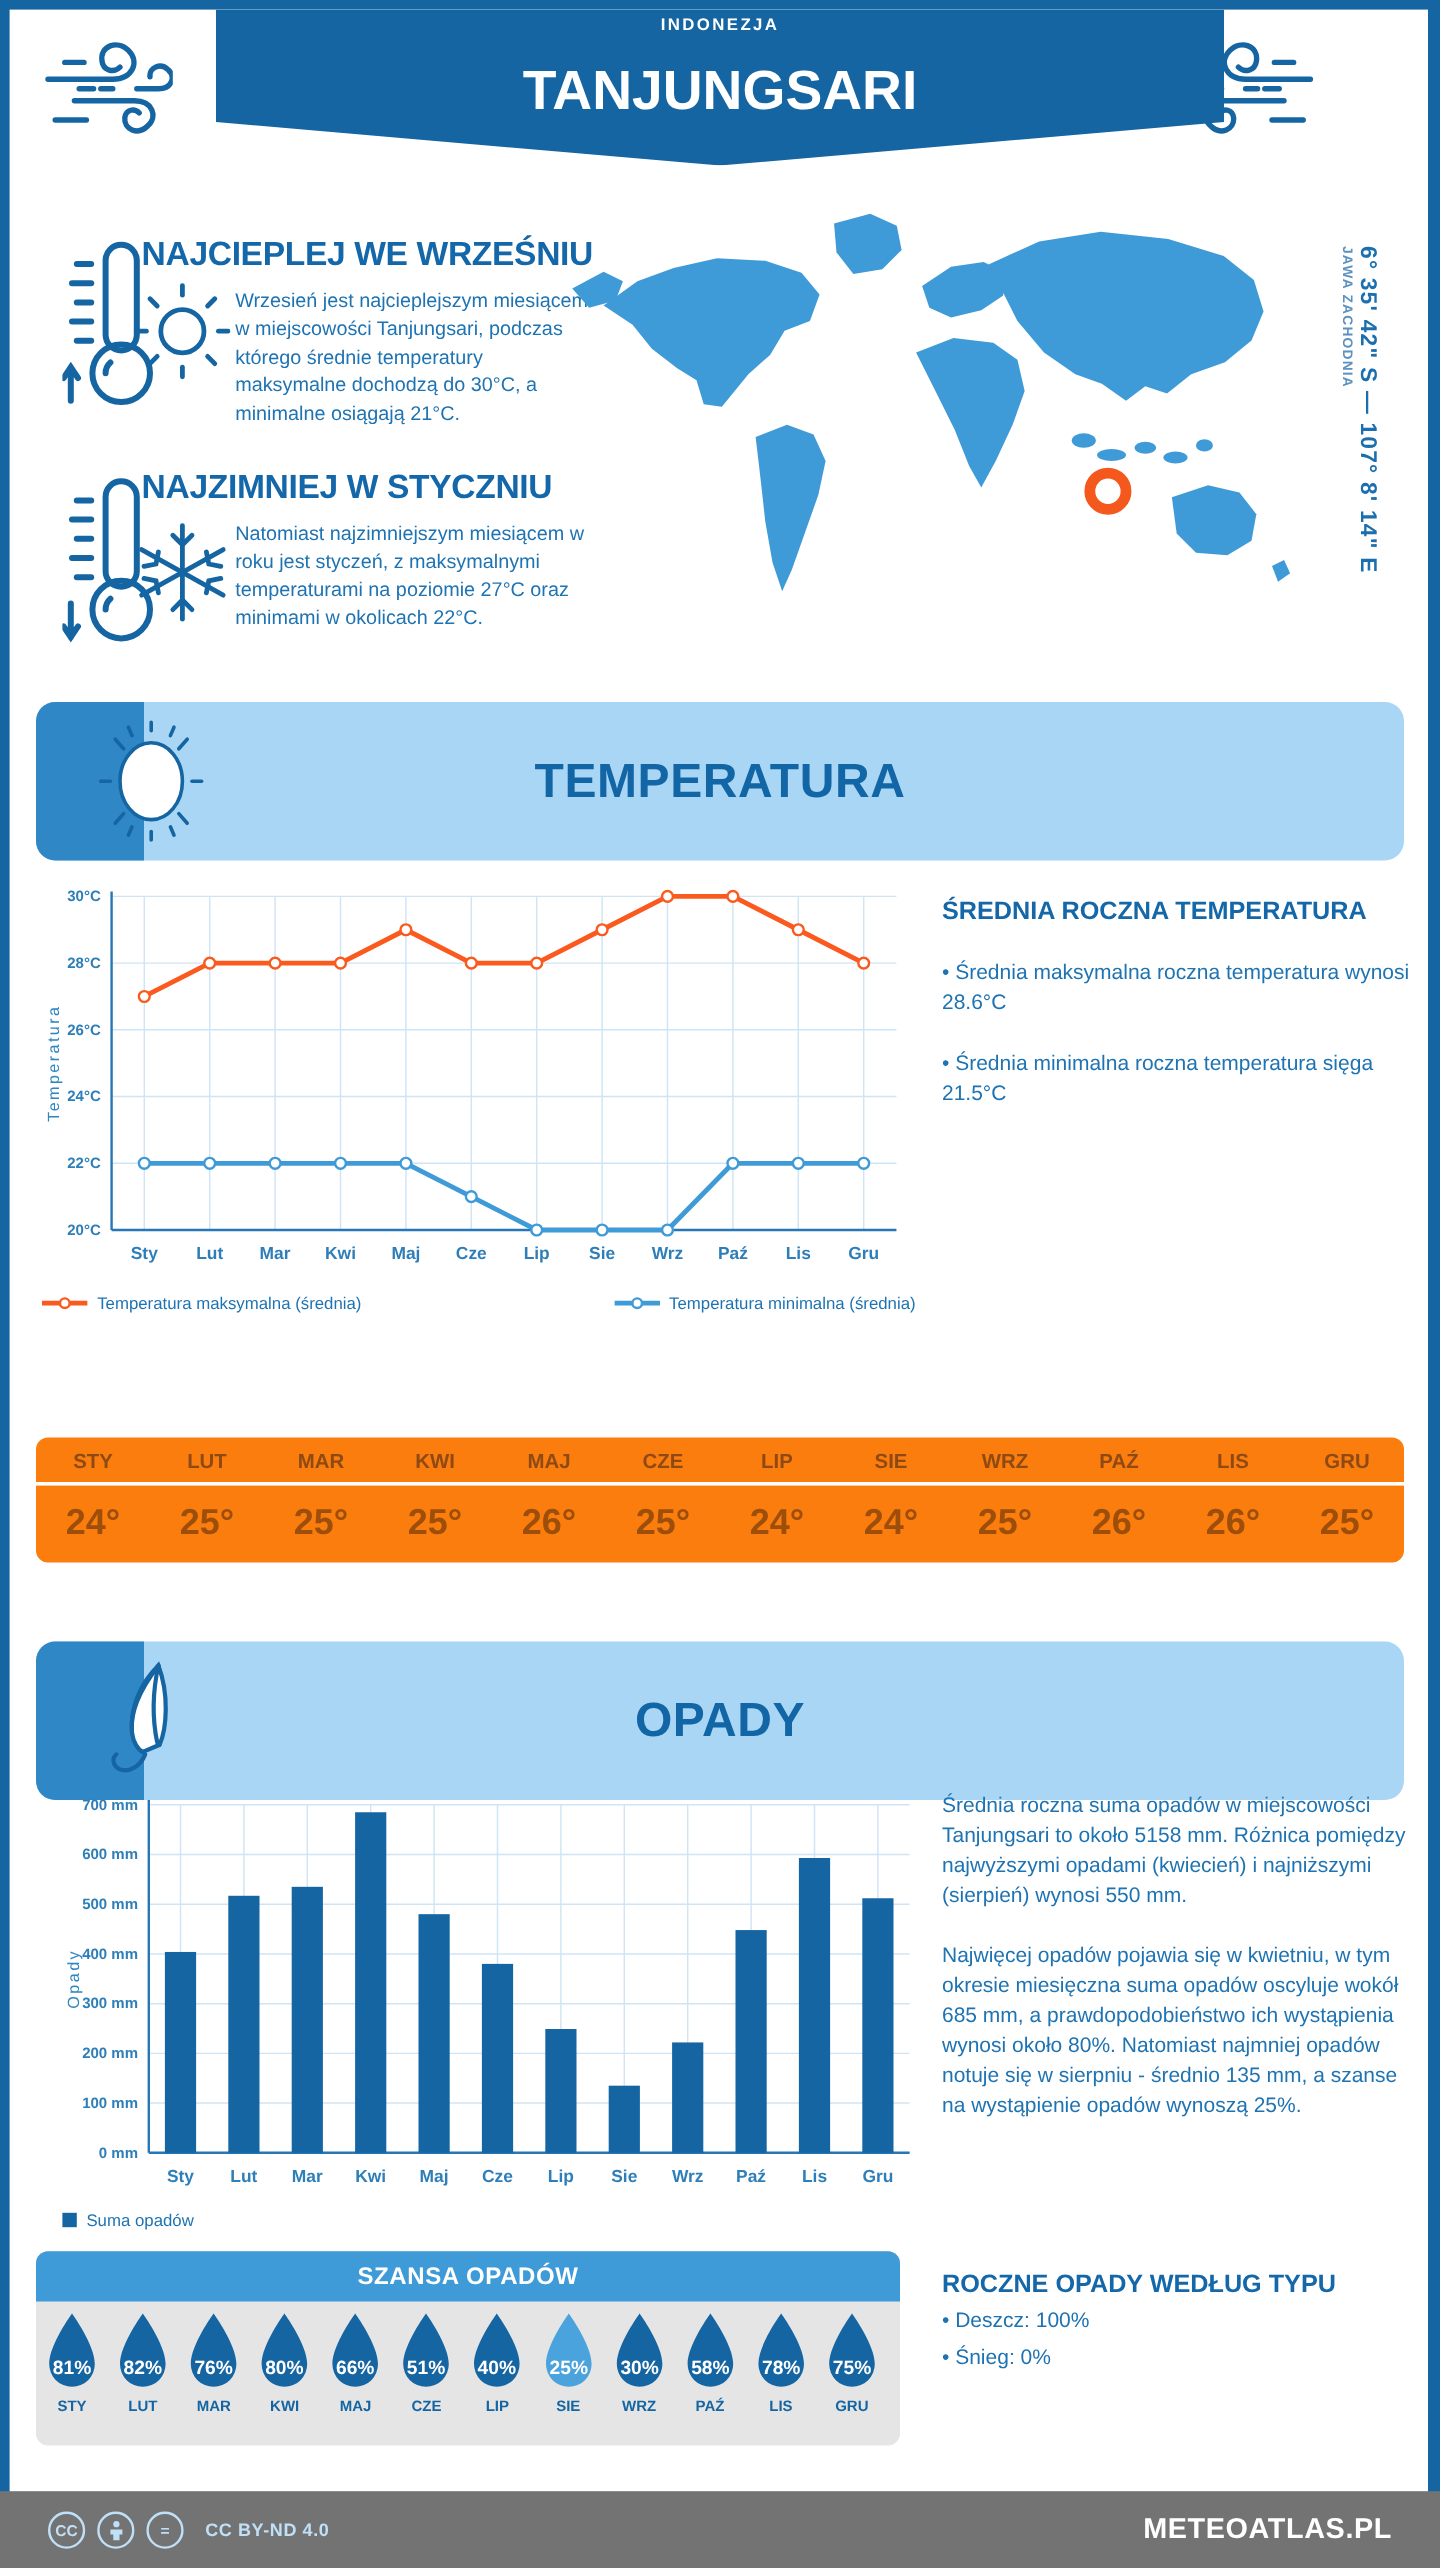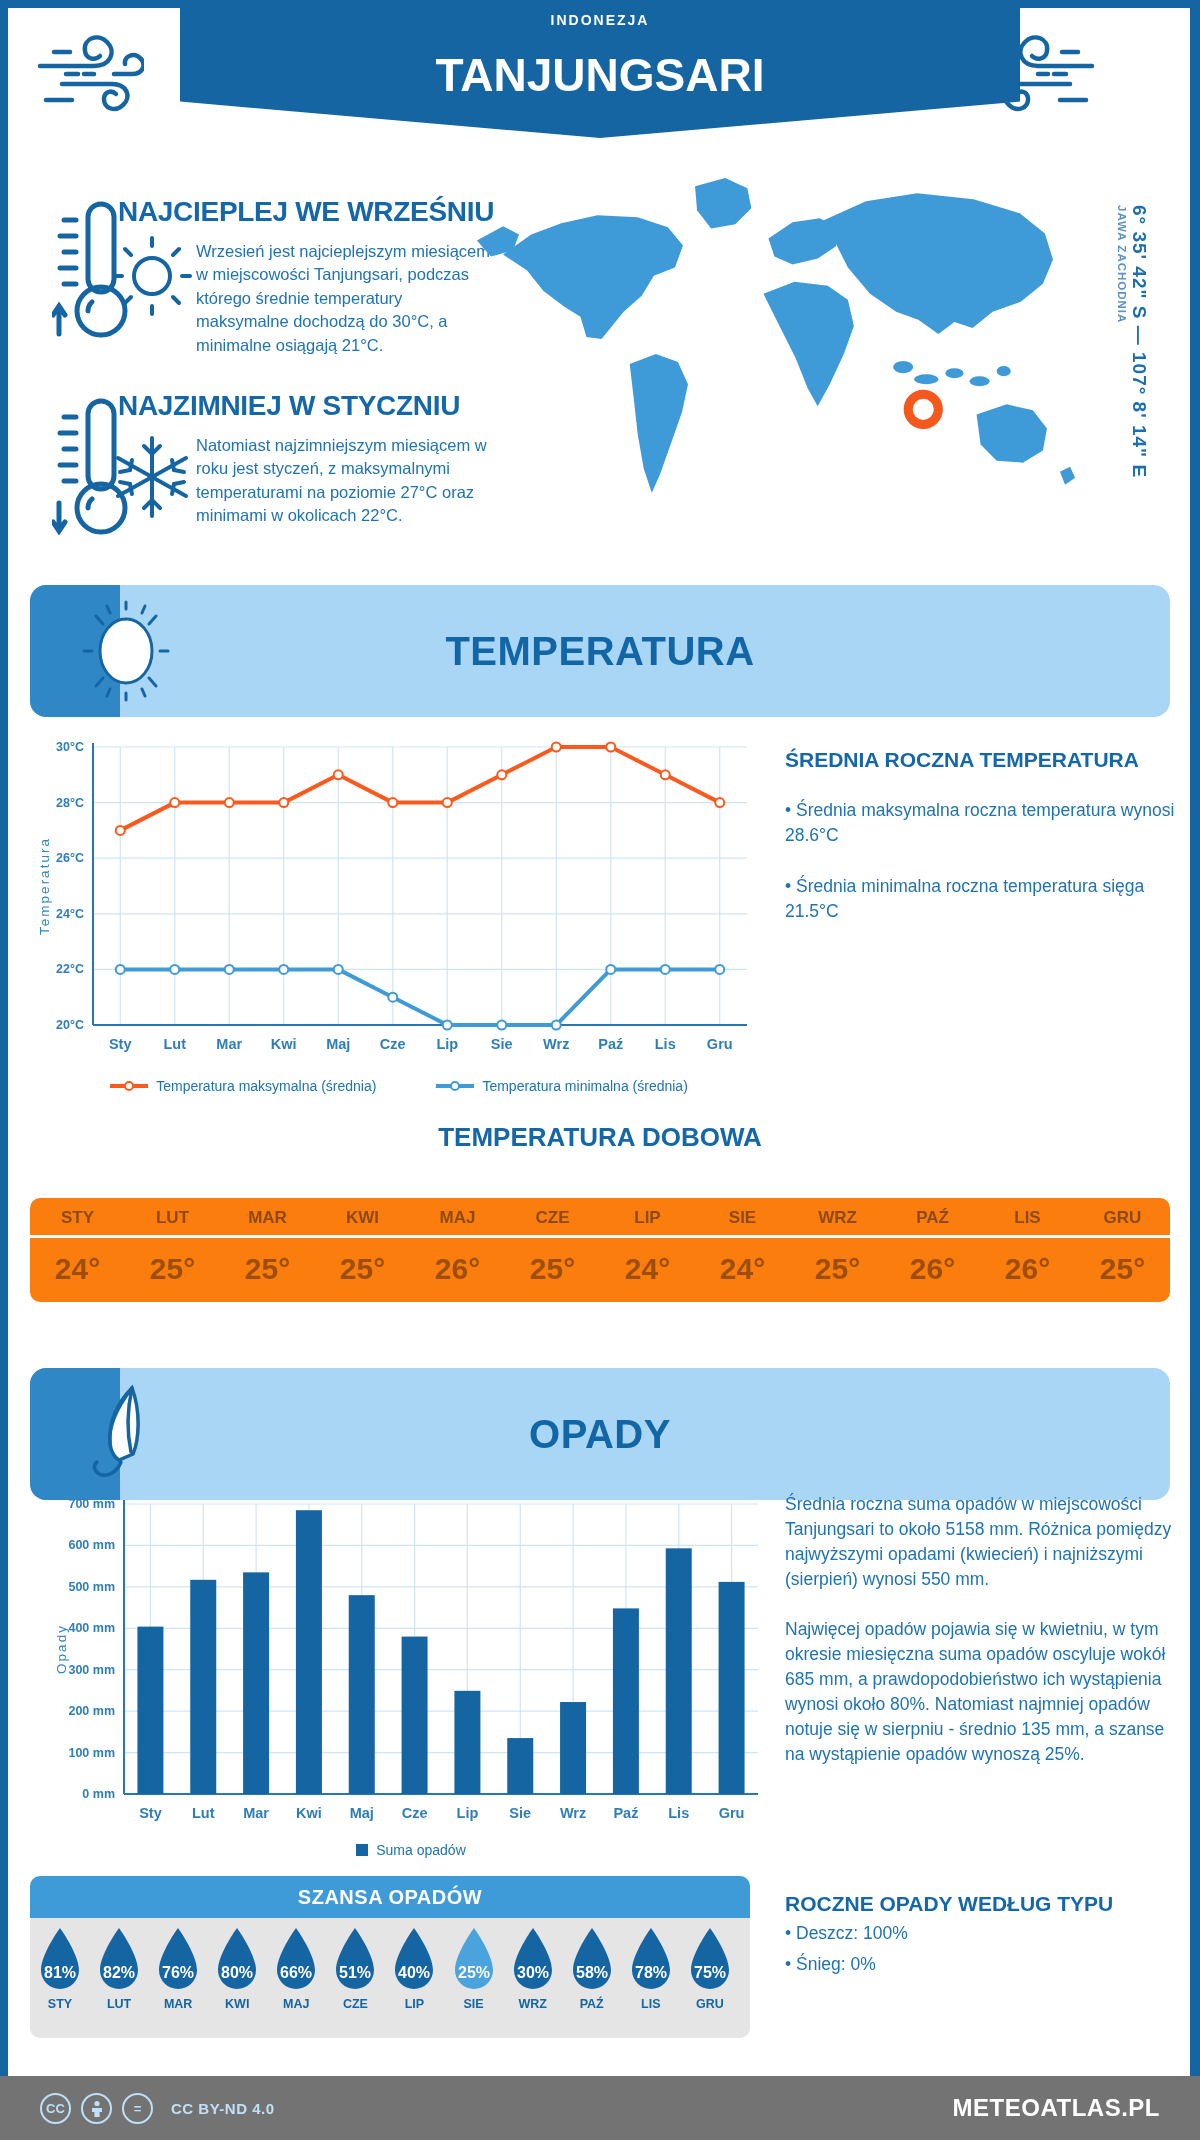--- a/index.html
+++ b/index.html
@@ -54,21 +54,21 @@
   .banner-title {
     position:absolute; left:0; width:100%; text-align:center; line-height:132px;
     font-size:40px; font-weight:800; color:#1366a6; letter-spacing:0.5px;
   }
   .banner-ico { position:absolute; left:44px; top:12px; width:108px; height:108px; }
 
   
   #temp-chart { position:absolute; left:35px; top:733px; width:728px; height:330px; }
   #rain-chart { position:absolute; left:52px; top:1494px; width:718px; height:342px; }
   .legend {
-    position:absolute; display:flex; justify-content:center; align-items:center; gap:60px;
+    position:absolute; display:flex; justify-content:space-between; align-items:center; gap:60px;
   }
   #temp-legend { left:35px; top:1078px; width:728px; }
   #rain-legend { left:52px; top:1842px; width:718px; }
   .legend-item { display:flex; align-items:center; gap:8px; font-size:14px; color:#1e73b2; }
 
   
   #annual-temp { position:absolute; left:785px; top:748px; width:392px; }
   #annual-temp-heading, #rain-type-heading { font-size:21px; font-weight:800; color:#1467a8; }
   .bullet-list .bullet { font-size:17.5px; line-height:1.42; color:#1e73b2; margin-top:26px; }
   #rain-text { position:absolute; left:785px; top:1492px; width:392px; }
@@ -348,21 +348,20 @@
     </div>
 
   <div id="annual-temp">
     <div id="annual-temp-heading">ŚREDNIA ROCZNA TEMPERATURA</div>
     <div class="bullet-list">
         <div class="bullet">• Średnia maksymalna roczna temperatura wynosi 28.6°C</div>
         <div class="bullet">• Średnia minimalna roczna temperatura sięga 21.5°C</div>
       </div>
   </div>
 
-  <div id="daily-heading">TEMPERATURA DOBOWA</div>
   <div id="temp-table">
     <div class="t-row" id="t-months">
         <div>STY</div>
         <div>LUT</div>
         <div>MAR</div>
         <div>KWI</div>
         <div>MAJ</div>
         <div>CZE</div>
         <div>LIP</div>
         <div>SIE</div>

